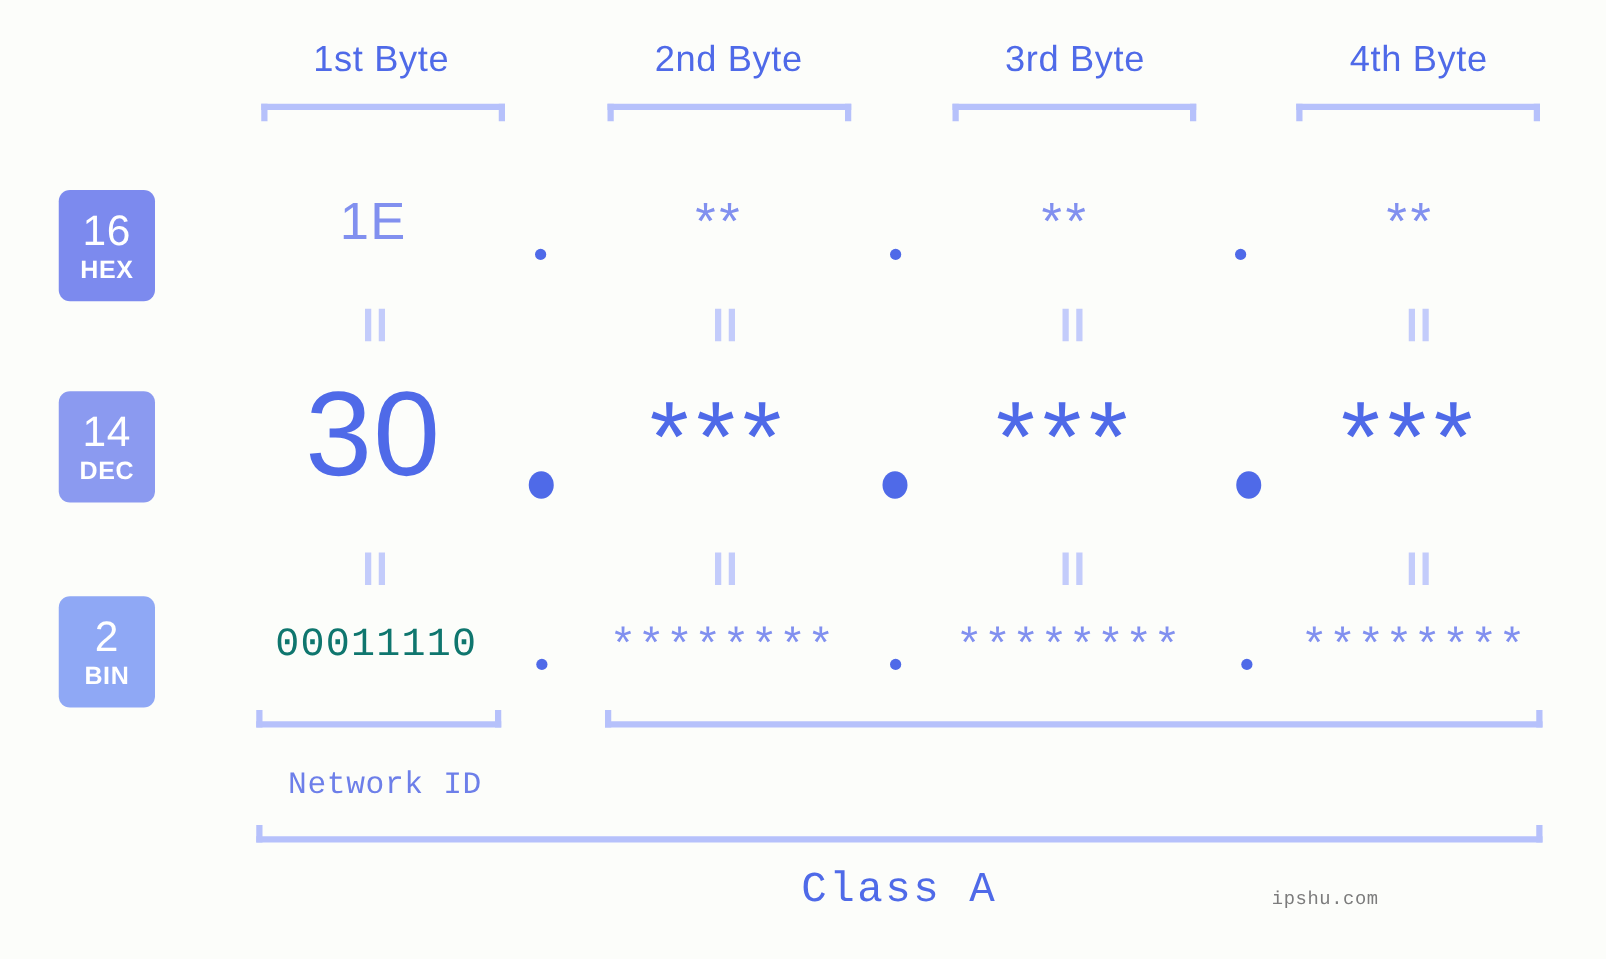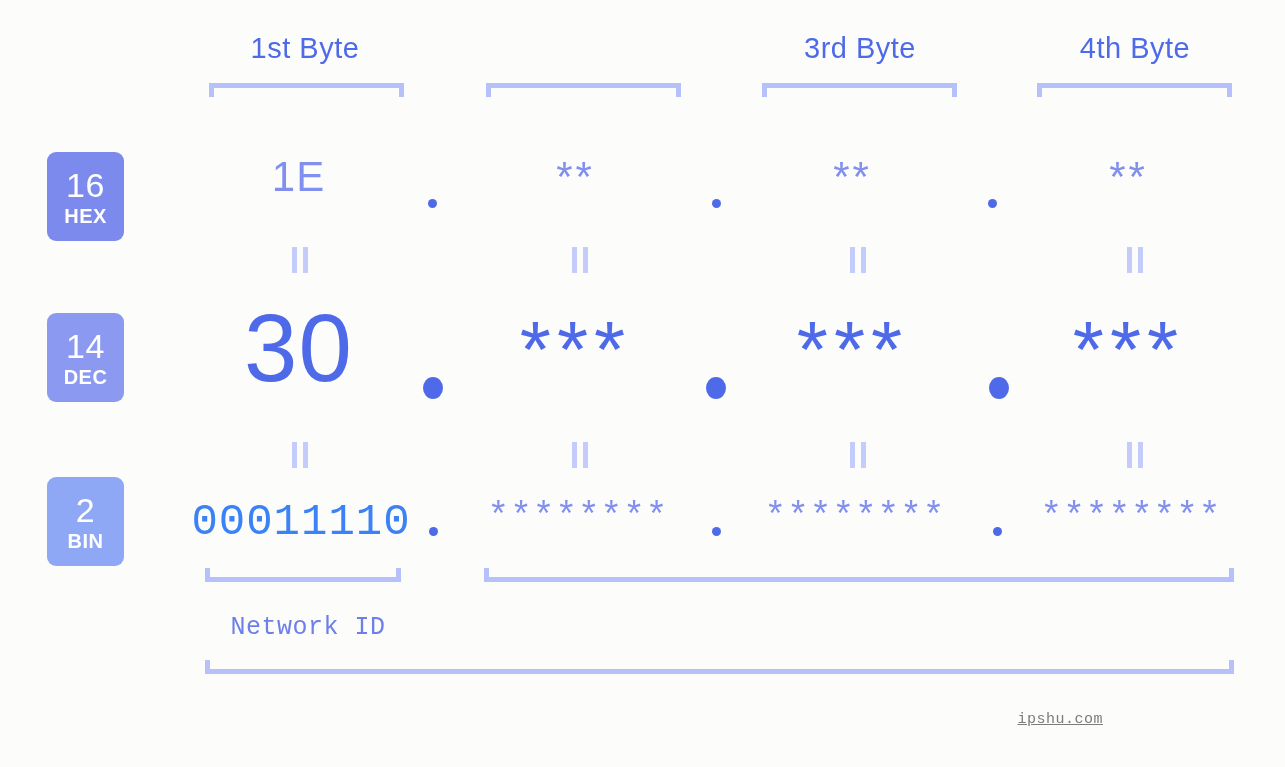--- a/index.html
+++ b/index.html
@@ -105,22 +105,22 @@
     letter-spacing: 1px;
   }
   .dec-star {
     font-size: 80px;
     color: #4f6ae8;
     font-family: "Liberation Sans", sans-serif;
     letter-spacing: 6px;
   }
 
   .bin-val {
-    font-size: 44px;
-    color: #3b82f6;
+    font-size: 32px;
+    color: #0f766e;
     font-family: "Liberation Mono", monospace;
     letter-spacing: 1px;
   }
   .bin-star {
     font-size: 36px;
     color: #8190ef;
     font-family: "Liberation Mono", monospace;
     letter-spacing: 1px;
   }
 
@@ -172,29 +172,29 @@
   }
 
   .watermark {
     position: absolute;
     right: 16px;
     top: 711px;
     font-family: "Liberation Mono", monospace;
     font-size: 15px;
     color: #7c7c7c;
     letter-spacing: 0.5px;
-    text-decoration: underline;
   }
 </style>
 </head>
 <body>
 
 <div id="stage">
 
   <div class="byte-title" style="left:185px; width:240px;">1st Byte</div>
+  <div class="byte-title" style="left:463px; width:240px;">2nd Byte</div>
   <div class="byte-title" style="left:740px; width:240px;">3rd Byte</div>
   <div class="byte-title" style="left:1015px; width:240px;">4th Byte</div>
 
   <div class="bracket-down" style="left:209px; top:83px; width:195px;"></div>
   <div class="bracket-down" style="left:486px; top:83px; width:195px;"></div>
   <div class="bracket-down" style="left:762px; top:83px; width:195px;"></div>
   <div class="bracket-down" style="left:1037px; top:83px; width:195px;"></div>
 
   <div class="badge" style="top:152px; background:#7c8aee;">
     <span class="num">16</span>
@@ -248,16 +248,17 @@
   <div class="dot dot-sm" style="left:712px; top:527px;"></div>
   <div class="dot dot-sm" style="left:993px; top:527px;"></div>
 
   <div class="bracket-up" style="left:205px; top:568px; width:196px;"></div>
   <div class="bracket-up" style="left:484px; top:568px; width:750px;"></div>
 
   <div class="id-label" style="left:185px; top:613px; width:246px;">Network ID</div>
 
   <div class="bracket-up" style="left:205px; top:660px; width:1029px;"></div>
 
+  <div class="class-label" style="left:205px; top:694px; width:1029px;">Class A</div>
 
   <div class="watermark">ipshu.com</div>
 
 </div>
 
 </body></html>

